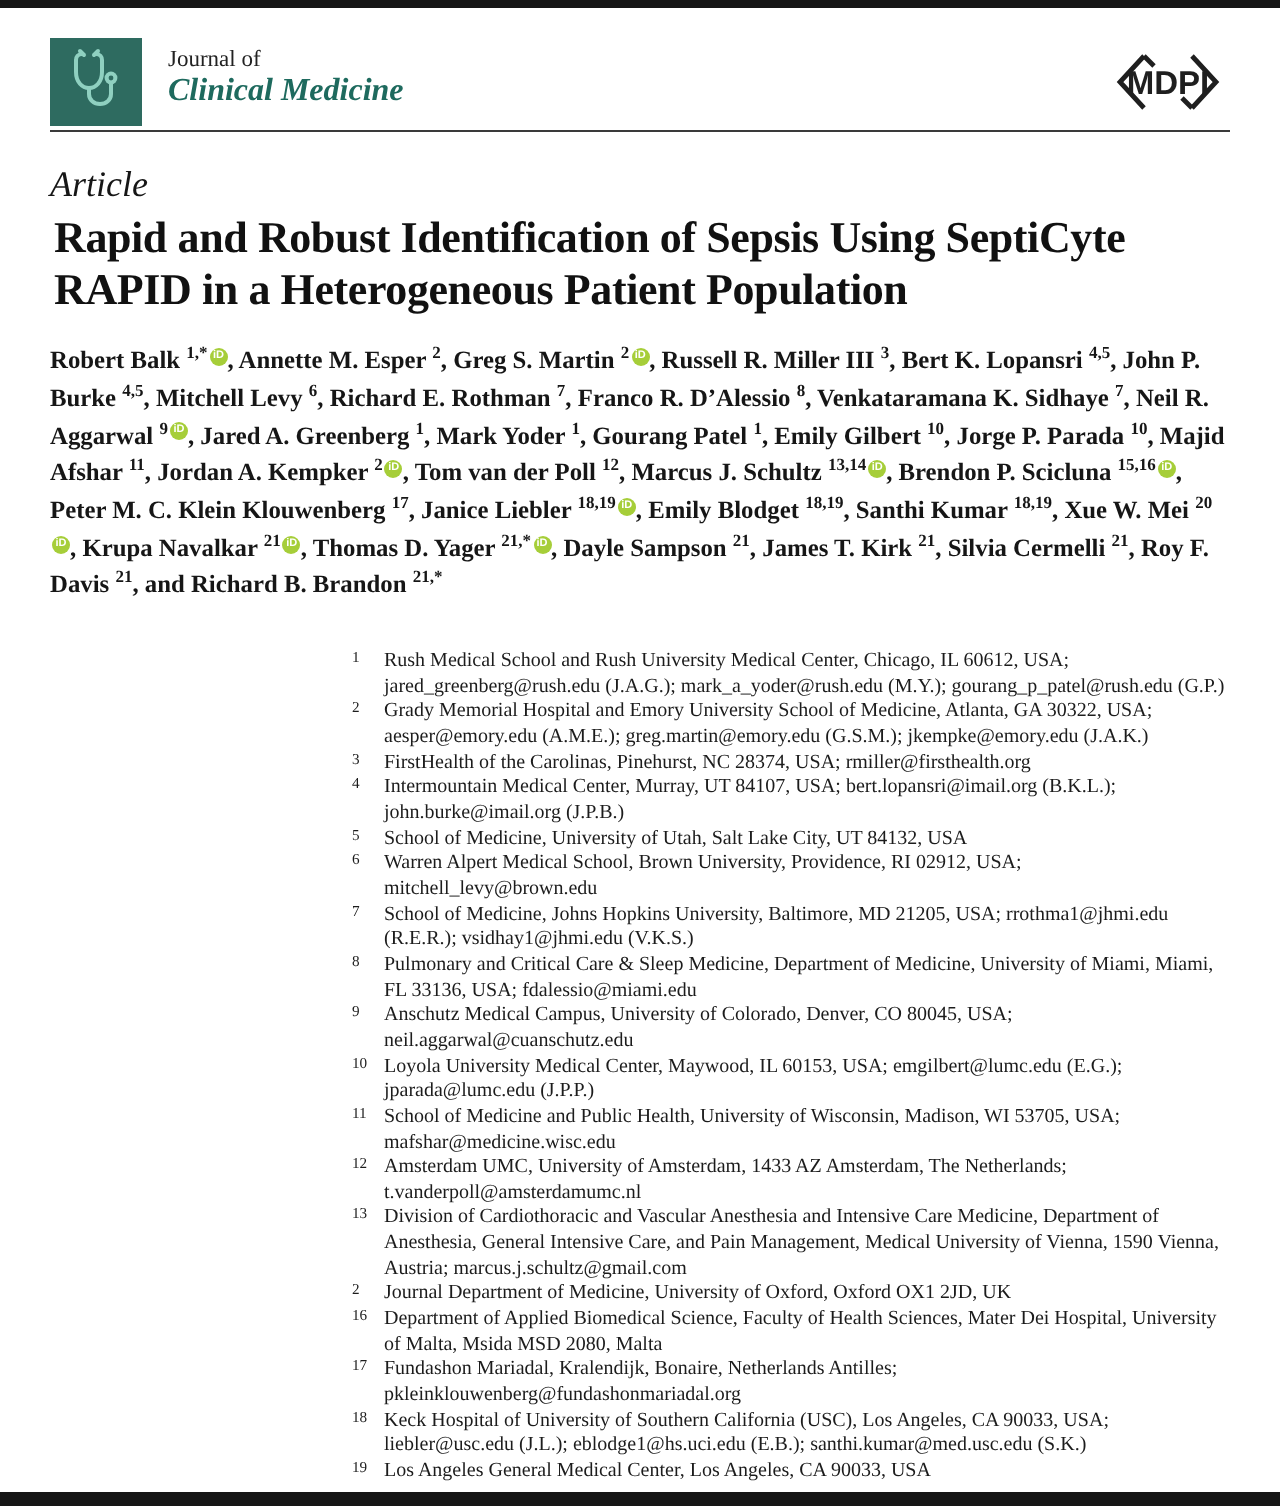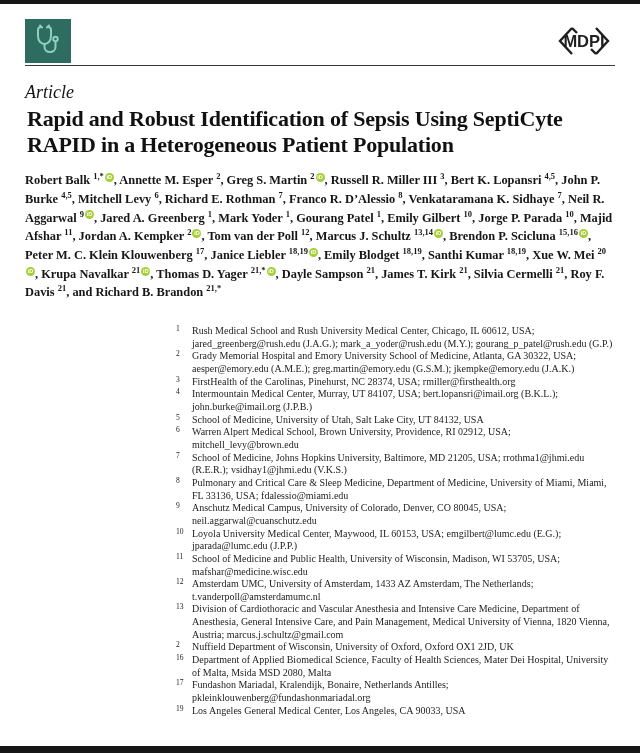--- a/index.html
+++ b/index.html
@@ -68,20 +68,24 @@
           </g>
           <circle cx="24.5" cy="17" r="3.2" fill="#8fd0c0"></circle>
           <circle cx="24.5" cy="17" r="1.2" fill="#2e6b60"></circle>
           <g stroke="#8fd0c0" stroke-width="2" stroke-linecap="round">
             <line x1="9" y1="3.5" x2="11" y2="5.5"></line>
             <line x1="18" y1="3.5" x2="16" y2="5.5"></line>
           </g>
         </svg>
       </span>
     </div>
+    <div class="journal-text">
+      <div class="journal-line1">Journal of</div>
+      <div class="journal-line2">Clinical Medicine</div>
+    </div>
     <div class="mdpi-wrap">
       <svg width="62" height="32" viewBox="0 0 62 32">
         <g fill="none" stroke="#1f1f1f" stroke-width="2.4" stroke-linejoin="miter">
           <path d="M19 2 L7 15 L19 28"></path>
           <path d="M19 2 L24 7"></path>
           <path d="M43 2 L55 15 L43 28"></path>
           <path d="M43 28 L38 23"></path>
         </g>
         <text x="31" y="21" text-anchor="middle" font-family="Liberation Sans, DejaVu Sans, sans-serif" font-size="16.5" font-weight="bold" fill="#1f1f1f">MDPI</text>
       </svg>
@@ -140,33 +144,37 @@
       <div class="affil-row">
         <span class="affil-marker">11</span>
         <span class="affil-text">School of Medicine and Public Health, University of Wisconsin, Madison, WI 53705, USA; mafshar@medicine.wisc.edu</span>
       </div>
       <div class="affil-row">
         <span class="affil-marker">12</span>
         <span class="affil-text">Amsterdam UMC, University of Amsterdam, 1433 AZ Amsterdam, The Netherlands; t.vanderpoll@amsterdamumc.nl</span>
       </div>
       <div class="affil-row">
         <span class="affil-marker">13</span>
-        <span class="affil-text">Division of Cardiothoracic and Vascular Anesthesia and Intensive Care Medicine, Department of Anesthesia, General Intensive Care, and Pain Management, Medical University of Vienna, 1820 Vienna, Austria; marcus.j.schultz@gmail.com</span>
+        <span class="affil-text">Division of Cardiothoracic and Vascular Anesthesia and Intensive Care Medicine, Department of Anesthesia, General Intensive Care, and Pain Management, Medical University of Vienna, 1590 Vienna, Austria; marcus.j.schultz@gmail.com</span>
       </div>
       <div class="affil-row">
         <span class="affil-marker">2</span>
-        <span class="affil-text">Nuffield Department of Wisconsin, University of Oxford, Oxford OX1 2JD, UK</span>
+        <span class="affil-text">Journal Department of Medicine, University of Oxford, Oxford OX1 2JD, UK</span>
       </div>
       <div class="affil-row">
         <span class="affil-marker">16</span>
         <span class="affil-text">Department of Applied Biomedical Science, Faculty of Health Sciences, Mater Dei Hospital, University of Malta, Msida MSD 2080, Malta</span>
       </div>
       <div class="affil-row">
         <span class="affil-marker">17</span>
         <span class="affil-text">Fundashon Mariadal, Kralendijk, Bonaire, Netherlands Antilles; pkleinklouwenberg@fundashonmariadal.org</span>
+      </div>
+      <div class="affil-row">
+        <span class="affil-marker">18</span>
+        <span class="affil-text">Keck Hospital of University of Southern California (USC), Los Angeles, CA 90033, USA; liebler@usc.edu (J.L.); eblodge1@hs.uci.edu (E.B.); santhi.kumar@med.usc.edu (S.K.)</span>
       </div>
       <div class="affil-row">
         <span class="affil-marker">19</span>
         <span class="affil-text">Los Angeles General Medical Center, Los Angeles, CA 90033, USA</span>
       </div>
     </div>
 
   <div class="strip bottom"></div>
 </div>
 

